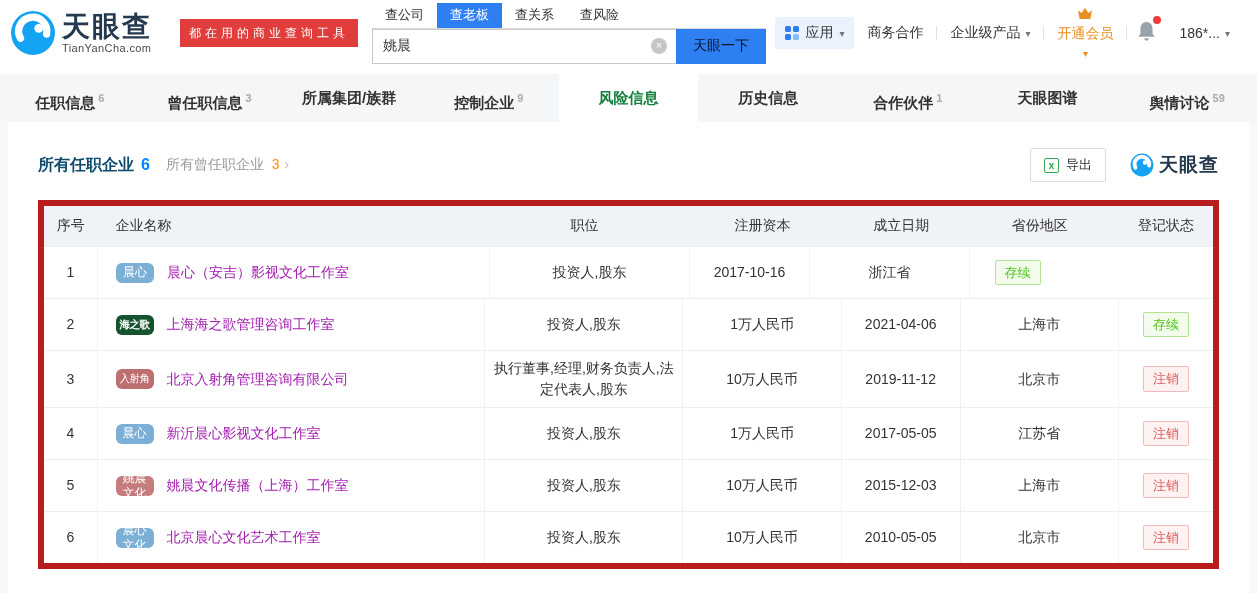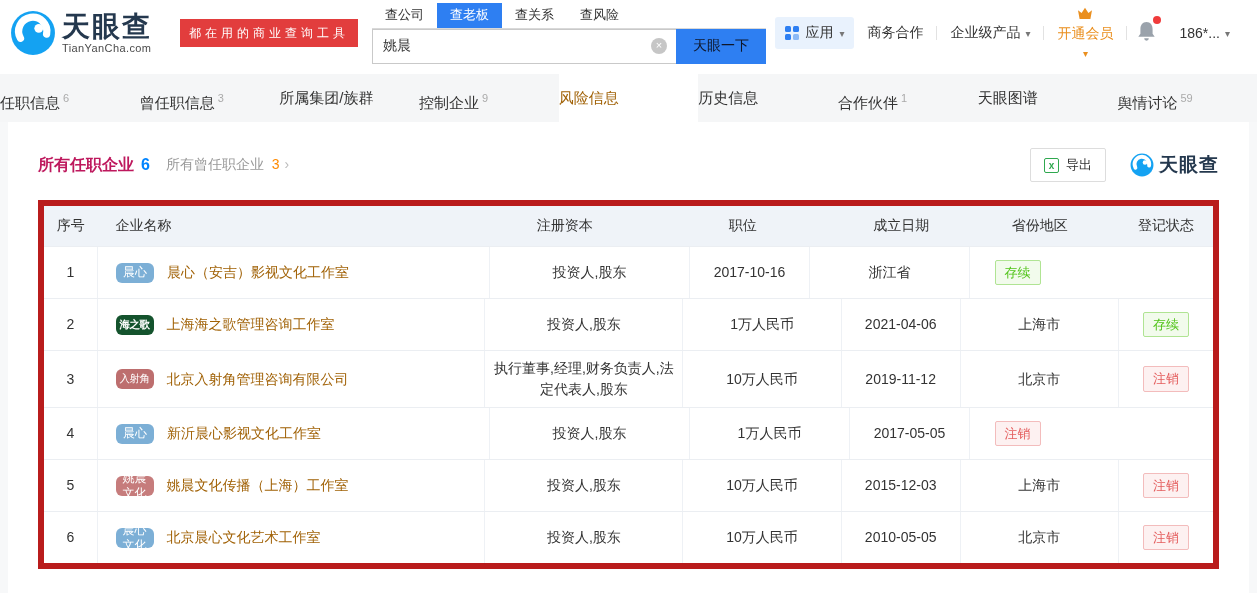--- a/index.html
+++ b/index.html
@@ -34,29 +34,29 @@
   .nav-item { padding:0 13px; display:flex; align-items:center; gap:5px; cursor:pointer; white-space:nowrap; }
   .nav-sep { width:1px; height:14px; background:#e2e2e2; }
   .vip { color:#ea8f1f;flex-direction:column; }
   .caret { font-size:10px; color:#777; }
   .vip .caret { color:#ea8f1f; }
   .bell-wrap { position:relative; padding:0 10px; cursor:pointer; }
   .red-dot { position:absolute; top:-5px; right:5px; width:8px; height:8px; background:#f03b3b; border-radius:50%; }
 
   
   .page-tabs { display:flex; background:#f5f6f7; height:48px; margin-top:8px; }
-  .page-tab { flex:1; line-height:48px; font-size:15px; color:#333; cursor:pointer; white-space:nowrap; }
-  .page-tab.active { background:#fff; color:#a16207; }
+  .page-tab { flex:1; text-align:center; line-height:48px; font-size:15px; color:#333; cursor:pointer; white-space:nowrap;font-weight:bold; }
+  .page-tab.active { background:#fff; color:#15803d; }
   .page-tab .cnt { font-size:11px; color:#aaa; margin-left:3px; vertical-align:super; }
 
   
   .content-wrap { background:#f7f8f9; height:471px; }
   .card { background:#fff; margin:0 8px; padding:26px 30px 20px; height:100%; }
   .section-head { display:flex; align-items:center; }
-  .sec-title { font-size:16px; font-weight:bold; color:#be185d; }
+  .sec-title { font-size:16px; font-weight:bold; color:#0c4a6e; }
   .sec-count { color:#0084ff; margin-left:7px; font-weight:bold; font-size:16px; }
   .sec-secondary { margin-left:16px; font-size:14px; color:#999; cursor:pointer; }
   .sec-secondary .cnt { color:#ff8a00; margin-left:4px; }
   .sec-secondary .chev { color:#bbb; margin-left:1px; }
   .export-btn { margin-left:auto; border:1px solid #ddd; border-radius:2px; background:#fff; padding:7px 13px; font-size:13px; display:flex; align-items:center; gap:7px; color:#333; cursor:pointer; font-family:inherit; }
   .excel-icon { width:15px; height:15px; border:1px solid #2fa84f; border-radius:2px; color:#2fa84f; font-size:10px; font-weight:bold; display:flex; align-items:center; justify-content:center; background:#fff; }
   .watermark { display:flex; align-items:center; margin-left:24px; gap:5px; }
   .watermark .logo-swirl { width:24px; height:24px; }
   .wm-text { font-size:19px; font-weight:bold; color:#24384e; letter-spacing:1px; }
 
@@ -70,21 +70,21 @@
   .col-no { width:54px; }
   .col-company { width:392px; justify-content:flex-start; text-align:left; padding-left:18px; }
   .col-position { width:200px; }
   .col-capital { width:160px; }
   .col-date { width:120px; }
   .col-region { width:160px; }
   .col-status { width:95px; }
 
   .logo-badge { width:38px; height:20px; border-radius:6px; color:#fff; font-size:12px; display:flex; align-items:center; justify-content:center; text-align:center; white-space:pre-line; line-height:1.25; margin-right:13px; flex-shrink:0; }
   .logo-badge.small { font-size:10.5px; letter-spacing:-0.5px; }
-  .company-link { color:#a16207; font-size:14px; cursor:pointer; text-decoration:none; }
+  .company-link { color:#a21caf; font-size:14px; cursor:pointer; text-decoration:none; }
   .badge { font-size:13px; padding:2px 9px; border-radius:2px; border:1px solid; white-space:nowrap; }
   .badge.active { color:#52c41a; border-color:#b0e493; background:#f2fbec; }
   .badge.cancelled { color:#e45d5d; border-color:#f3bcbc; background:#fdf1f1; }
 </style>
 </head>
 <body>
 
 <div class="header">
   <div class="logo-block">
     <svg class="logo-swirl" viewBox="0 0 44 44">
@@ -193,22 +193,22 @@
           <circle cx="27.5" cy="17.5" r="4.2" fill="#fff"></circle>
         </svg>
         <span class="wm-text">天眼查</span>
       </span>
     </div>
 
     <div class="table">
       <div class="thead">
           <div class="th col-no">序号</div>
           <div class="th col-company">企业名称</div>
+          <div class="th col-position">职位</div>
           <div class="th col-capital">注册资本</div>
-          <div class="th col-position">职位</div>
           <div class="th col-date">成立日期</div>
           <div class="th col-region">省份地区</div>
           <div class="th col-status">登记状态</div>
         </div>
       <div>
   <div class="trow">
     <div class="td col-no">1</div>
     <div class="td col-company">
       <span class="logo-badge" style="background: rgb(124, 175, 214);">晨心</span>
       <a class="company-link">晨心（安吉）影视文化工作室</a>
@@ -253,20 +253,21 @@
 
   <div class="trow">
     <div class="td col-no">4</div>
     <div class="td col-company">
       <span class="logo-badge" style="background: rgb(124, 175, 214);">晨心</span>
       <a class="company-link">新沂晨心影视文化工作室</a>
     </div>
     <div class="td col-position">投资人,股东</div>
     <div class="td col-capital">1万人民币</div>
     <div class="td col-date">2017-05-05</div>
+    <div class="td col-region">江苏省</div>
     <div class="td col-status">
       <span class="badge cancelled">注销</span>
     </div>
   </div>
 
   <div class="trow">
     <div class="td col-no">5</div>
     <div class="td col-company">
       <span class="logo-badge" style="background: rgb(198, 124, 124);">姚晨
 文化</span>

